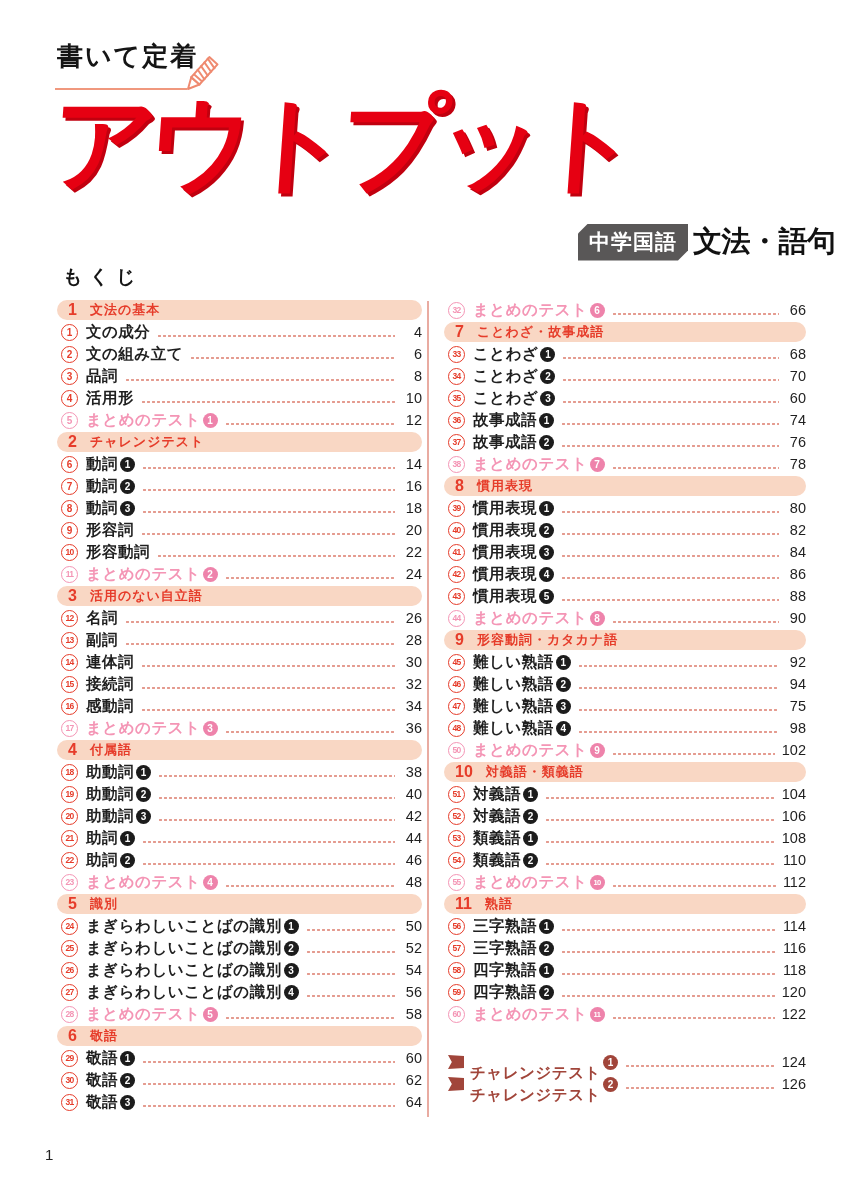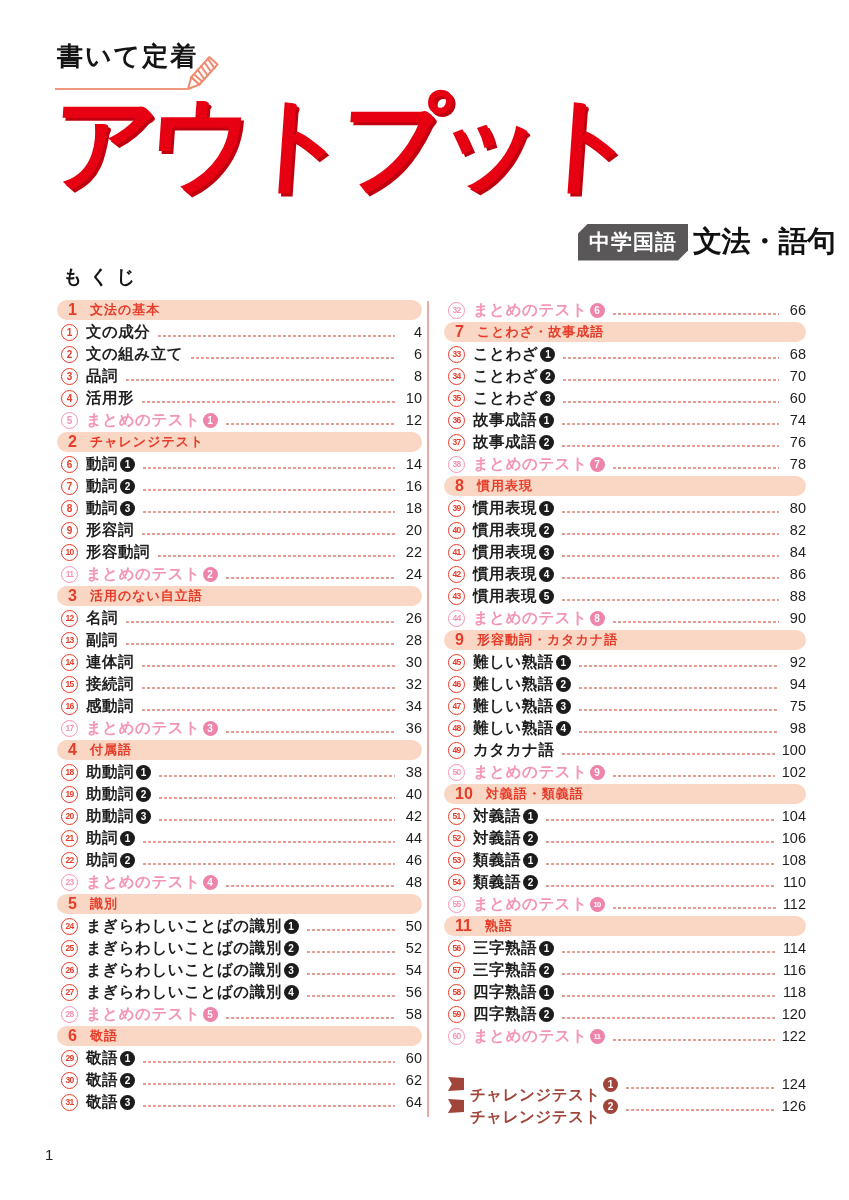--- a/index.html
+++ b/index.html
@@ -450,26 +450,20 @@
       <span class="dots"></span>
       <span class="pagenum">75</span>
     </div>
     <div class="row item">
       <span class="num two">48</span>
       <span class="label">難しい熟語</span>
       <span class="fb black">4</span>
       <span class="dots"></span>
       <span class="pagenum">98</span>
     </div>
-    <div class="row item">
-      <span class="num two">49</span>
-      <span class="label">カタカナ語</span>
-      <span class="dots"></span>
-      <span class="pagenum">100</span>
-    </div>
     <div class="row test">
       <span class="num two">50</span>
       <span class="label">まとめのテスト</span>
       <span class="fb pink">9</span>
       <span class="dots"></span>
       <span class="pagenum">102</span>
     </div>
     <div class="sec">
       <span class="secnum">10</span>
       <span class="sectitle">対義語・類義語</span>

